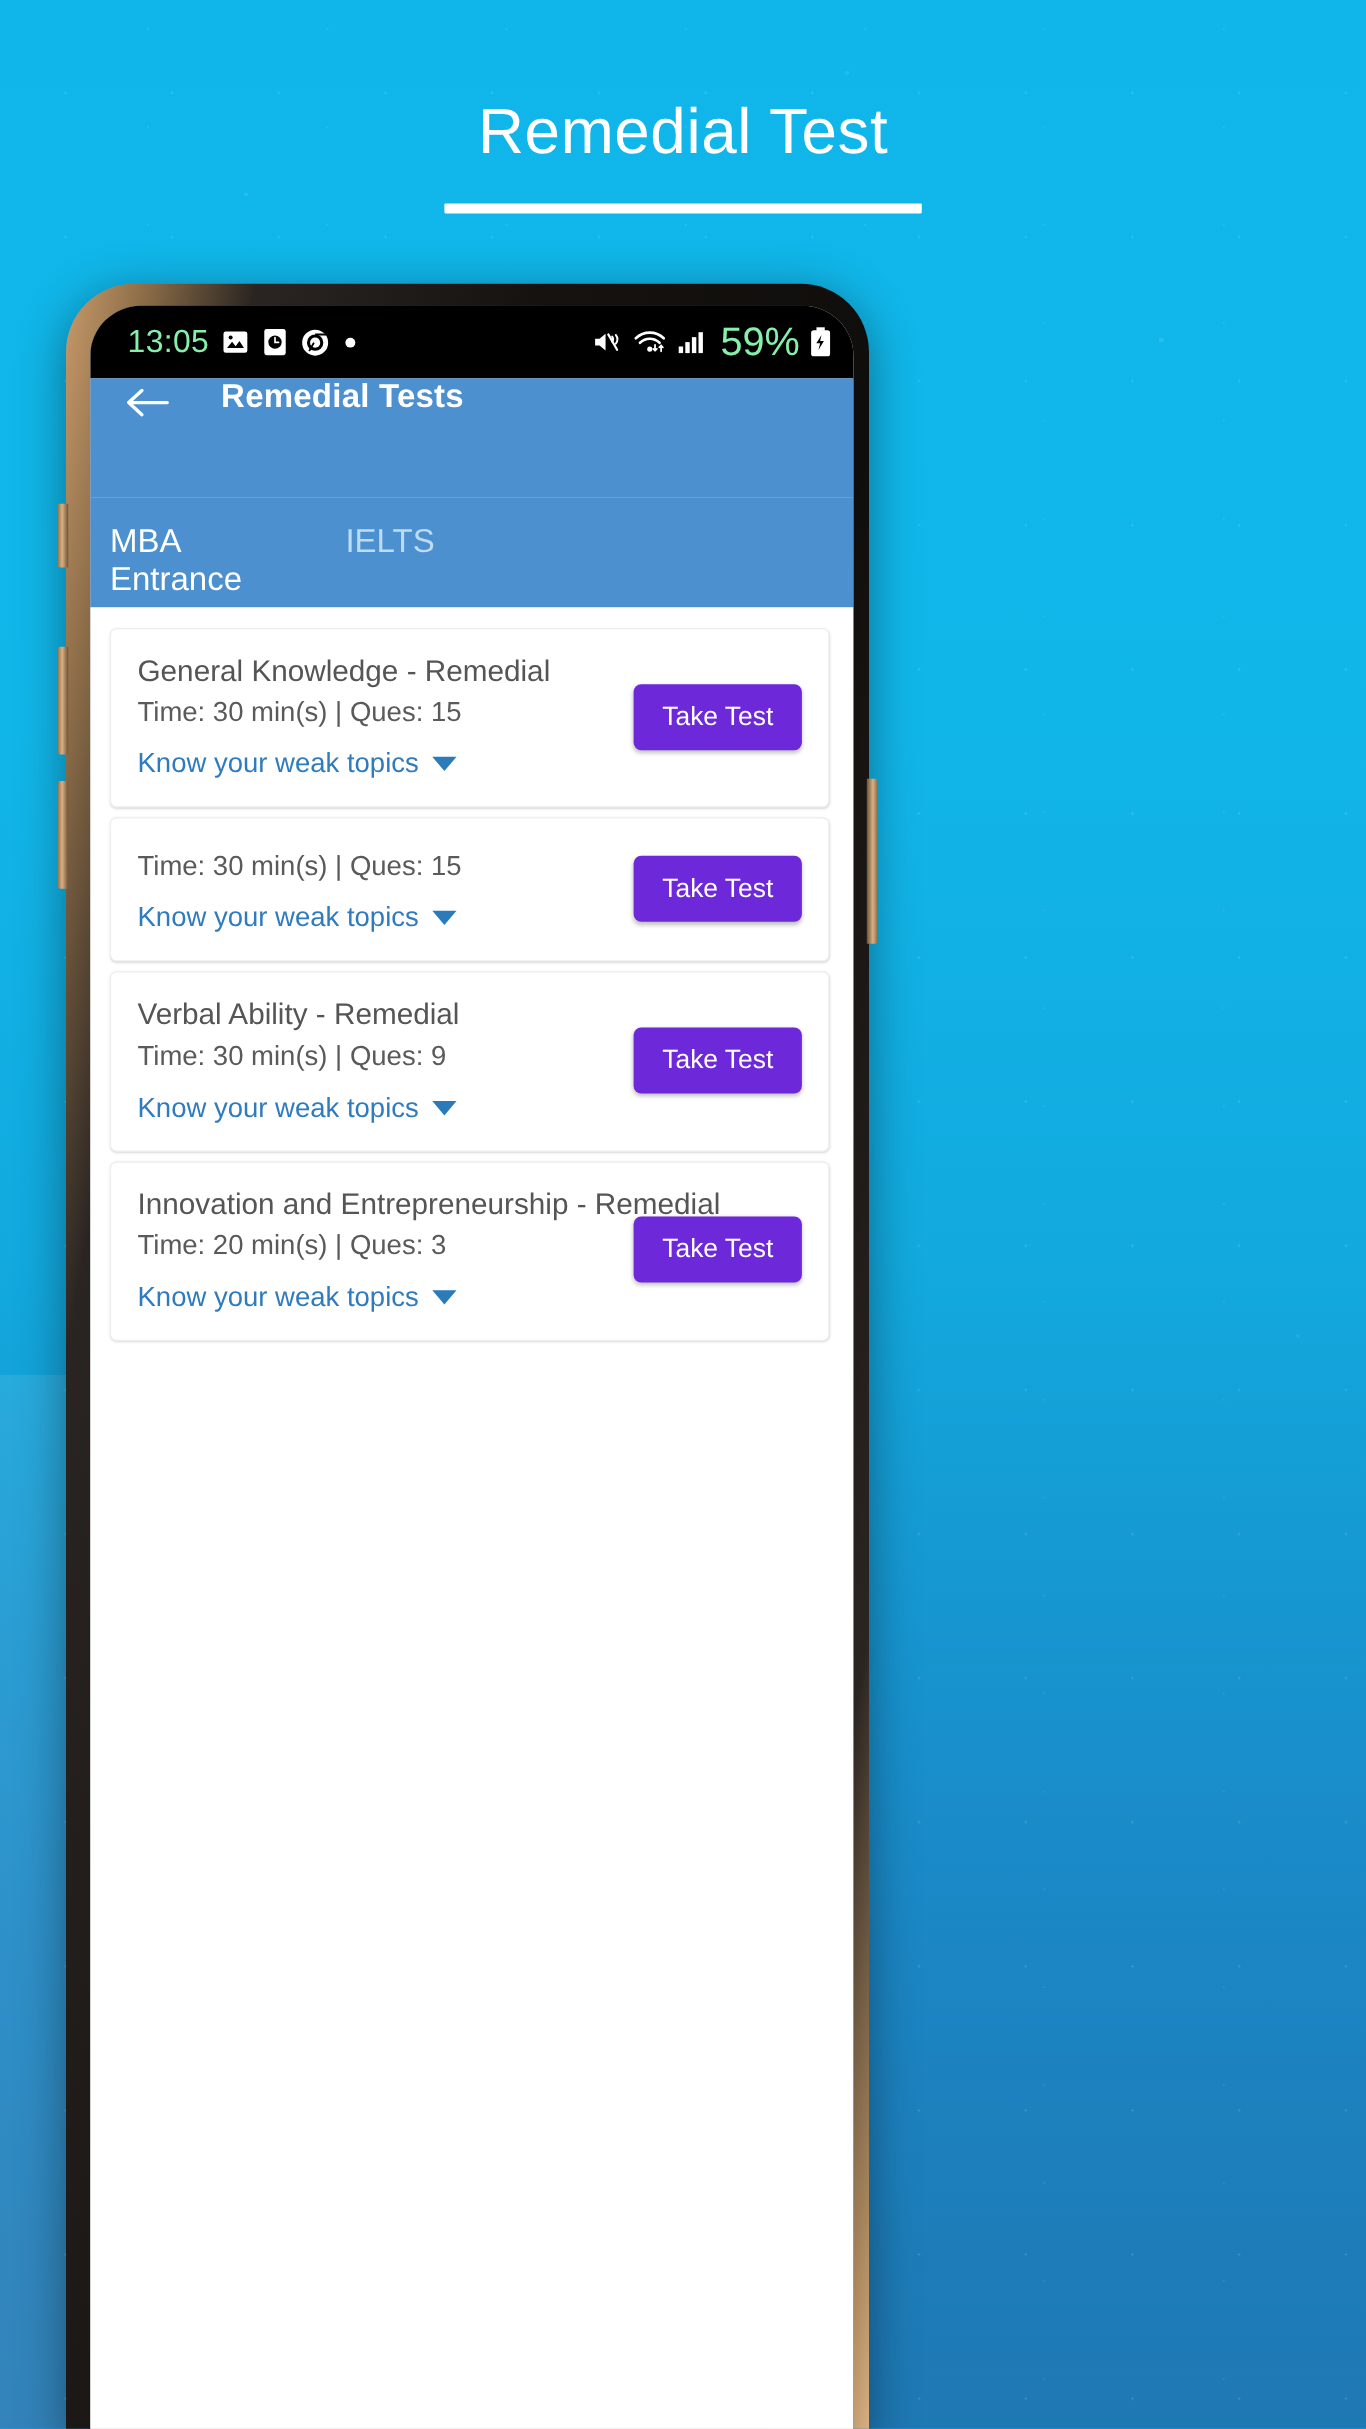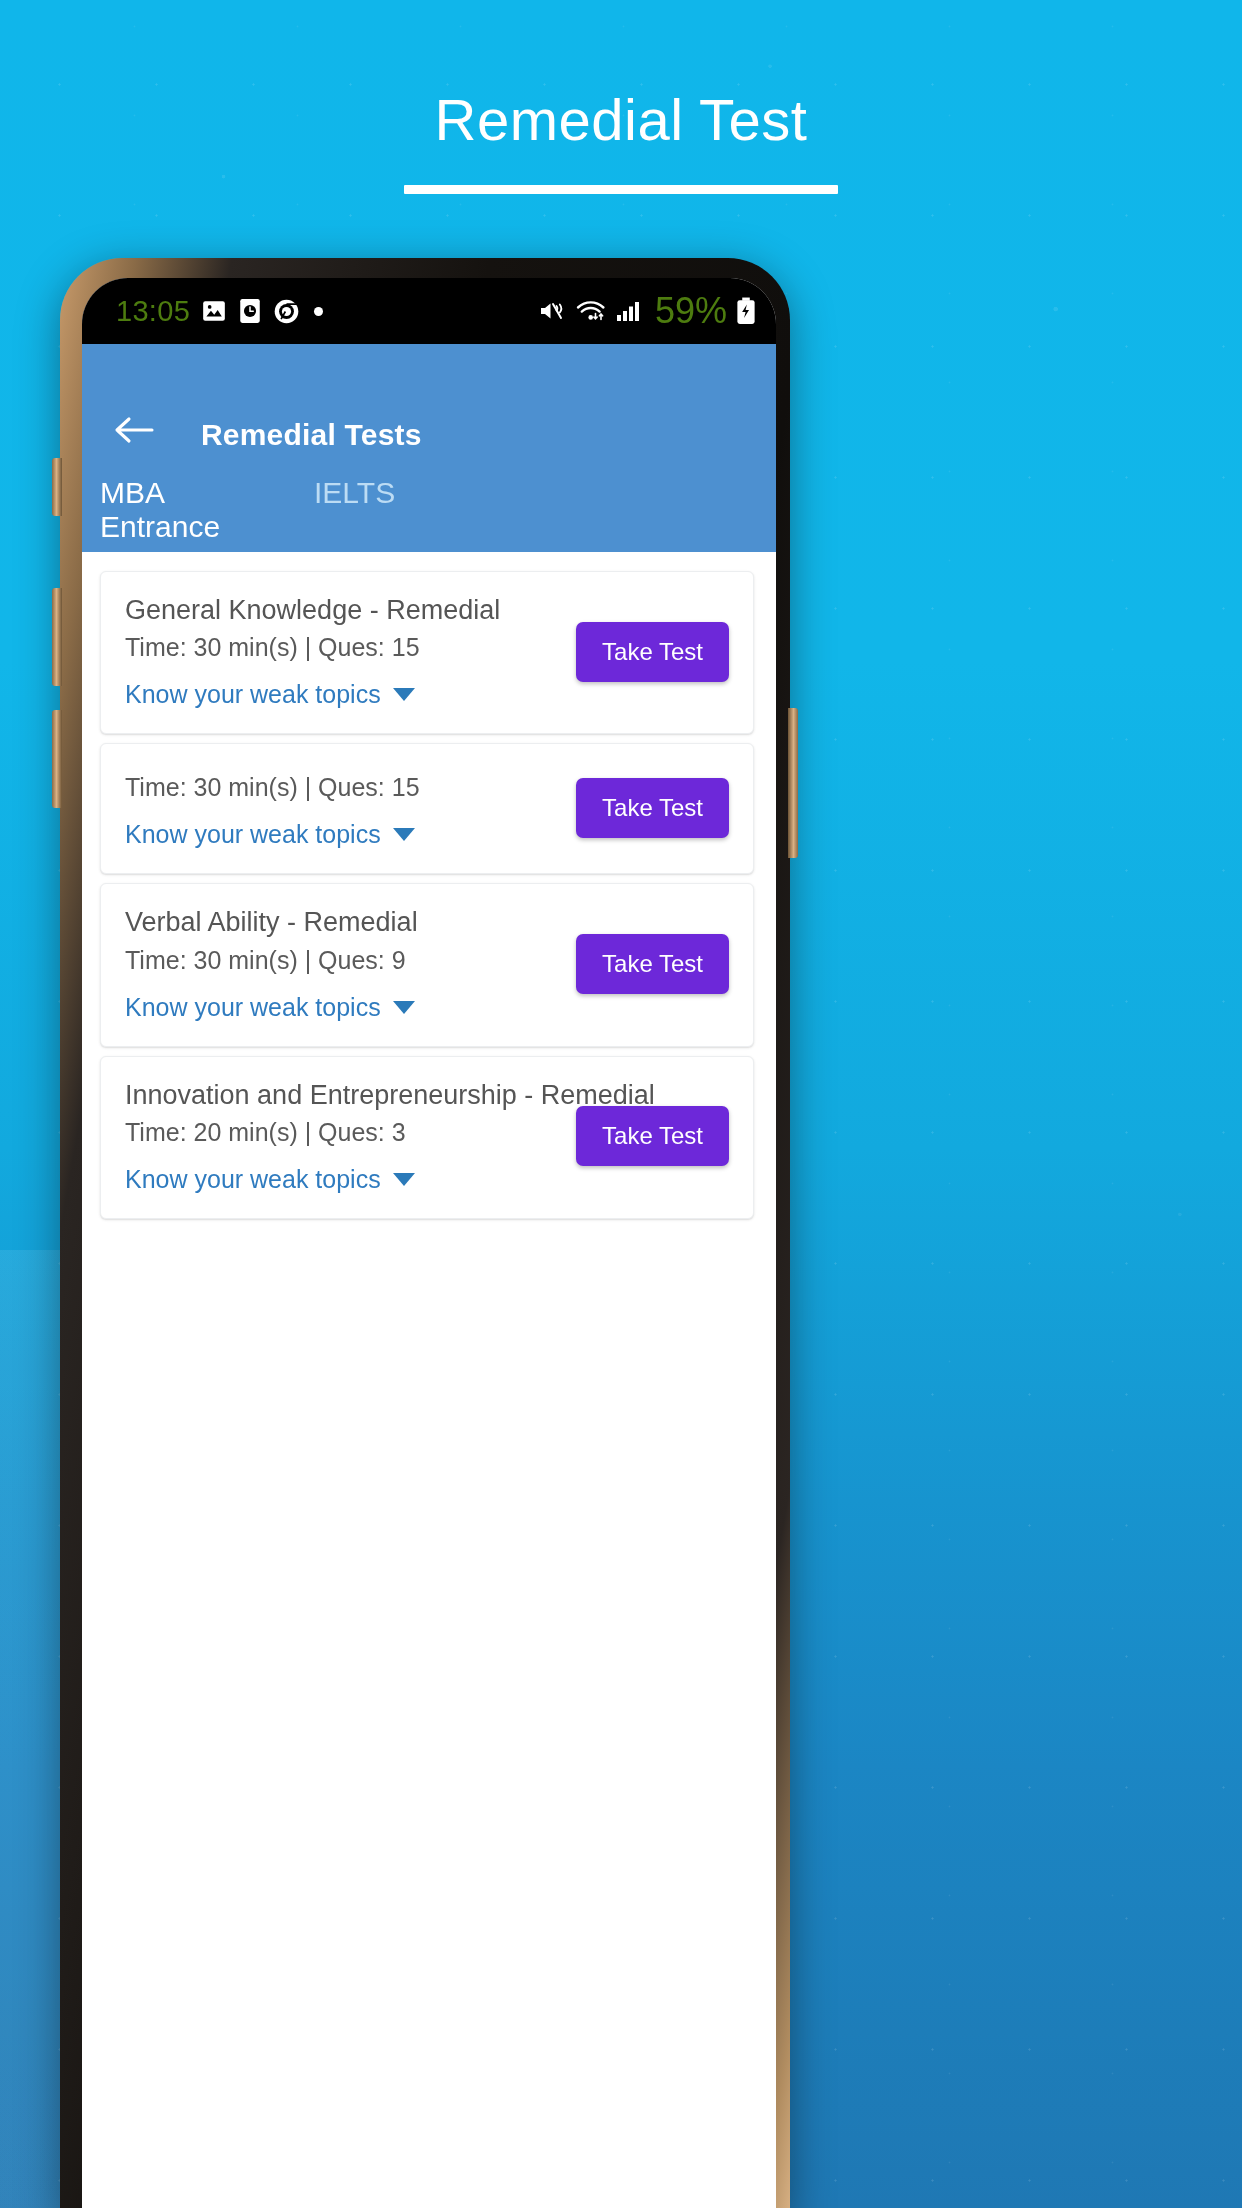--- a/index.html
+++ b/index.html
@@ -145,21 +145,21 @@
     overflow: hidden;
   }
 
   
   .status-bar {
     height: 66px;
     background: #000000;
     display: flex;
     align-items: center;
     padding: 0 20px 0 34px;
-    color: #4d7c0f;
+    color: #86efac;
     box-sizing: border-box;
   }
   .status-left {
     display: flex;
     align-items: center;
     gap: 11px;
     flex: 1;
   }
   .status-clock {
     font-size: 29px;
@@ -182,21 +182,21 @@
     background: #ffffff;
     display: inline-block;
     margin-left: 3px;
   }
 
   
   .app-bar {
     background: #4d90d0;
     height: 108px;
     display: flex;
-    align-items: flex-end;
+    align-items: flex-start;
     padding-left: 30px;
     box-sizing: border-box;
   }
   .back-arrow {
     width: 44px;
     height: 44px;
     display: flex;
     align-items: center;
     justify-content: center;
     cursor: pointer;

